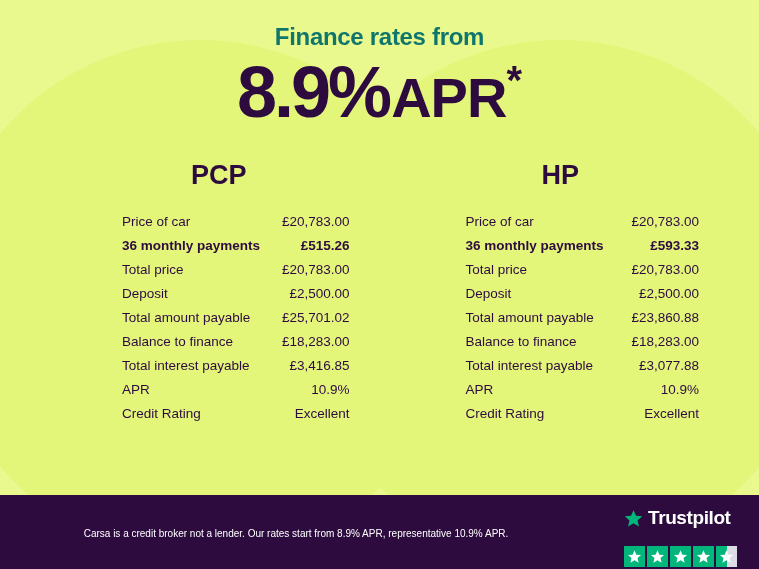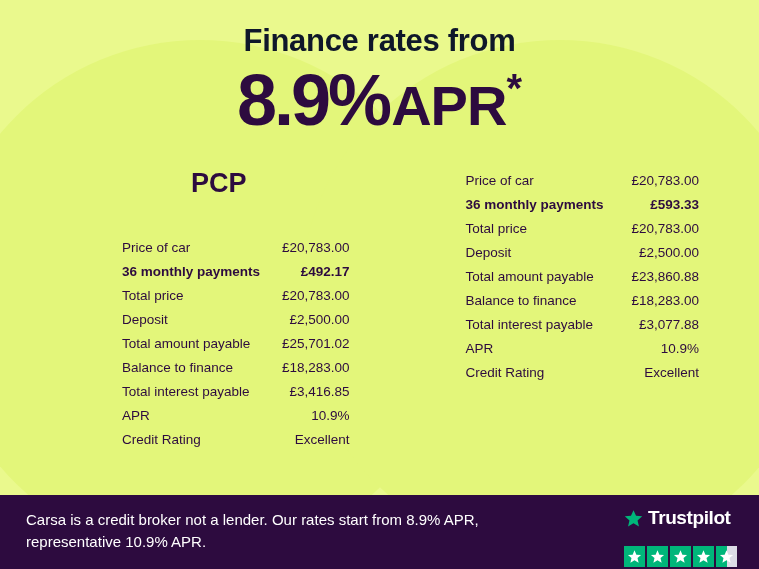--- a/index.html
+++ b/index.html
@@ -40,22 +40,22 @@
     top: 40px;
   }
   .content {
     position: relative;
     z-index: 2;
     width: 100%;
     height: 100%;
   }
   .headline {
     text-align: center;
-    color: #0f172a;
-    font-size: 31px;
+    color: #0f766e;
+    font-size: 24px;
     font-weight: bold;
     letter-spacing: -0.3px;
     padding-top: 24px;
     line-height: 1.1;
   }
   .bigrate {
     text-align: center;
     color: #2d0b3f;
     line-height: 1;
     margin-top: 6px;
@@ -94,21 +94,21 @@
   }
   .col.right-col {
     padding-left: 52px;
     padding-right: 60px;
   }
   .col-title {
     text-align: center;
     color: #2d0b3f;
     font-size: 27px;
     font-weight: bold;
-    margin-bottom: 36px;
+    margin-bottom: 18px;
   }
   .col.right-col .col-title {
     margin-left: -10px;
   }
   .row {
     display: flex;
     justify-content: space-between;
     align-items: baseline;
     color: #2d0b3f;
     font-size: 13.5px;
@@ -132,25 +132,26 @@
     left: 0;
     bottom: 0;
     width: 100%;
     height: 74px;
     background: #2d0b3f;
     z-index: 3;
   }
   .disclaimer {
     position: absolute;
     left: 26px;
-    top: 14px;
+    top: 32px;
     width: 540px;
     color: #ffffff;
-    font-size: 15px;
+    font-size: 10px;
     line-height: 1.45;
+    text-align: center;
   }
   .trustpilot {
     position: absolute;
     right: 22px;
     top: 12px;
     text-align: left;
   }
   .tp-top {
     display: flex;
     align-items: center;
@@ -209,21 +210,21 @@
 
       <div class="col left-col">
         <div class="col-title">PCP</div>
 
         <div class="row">
           <span class="label">Price of car</span>
           <span class="value">£20,783.00</span>
         </div>
         <div class="row highlight">
           <span class="label">36 monthly payments</span>
-          <span class="value">£492.17</span>
+          <span class="value">£515.26</span>
         </div>
         <div class="row">
           <span class="label">Total price</span>
           <span class="value">£20,783.00</span>
         </div>
         <div class="row">
           <span class="label">Deposit</span>
           <span class="value">£2,500.00</span>
         </div>
         <div class="row">
@@ -242,20 +243,21 @@
           <span class="label">APR</span>
           <span class="value">10.9%</span>
         </div>
         <div class="row">
           <span class="label">Credit Rating</span>
           <span class="value">Excellent</span>
         </div>
       </div>
 
       <div class="col right-col">
+        <div class="col-title">HP</div>
 
         <div class="row">
           <span class="label">Price of car</span>
           <span class="value">£20,783.00</span>
         </div>
         <div class="row highlight">
           <span class="label">36 monthly payments</span>
           <span class="value">£593.33</span>
         </div>
         <div class="row">

